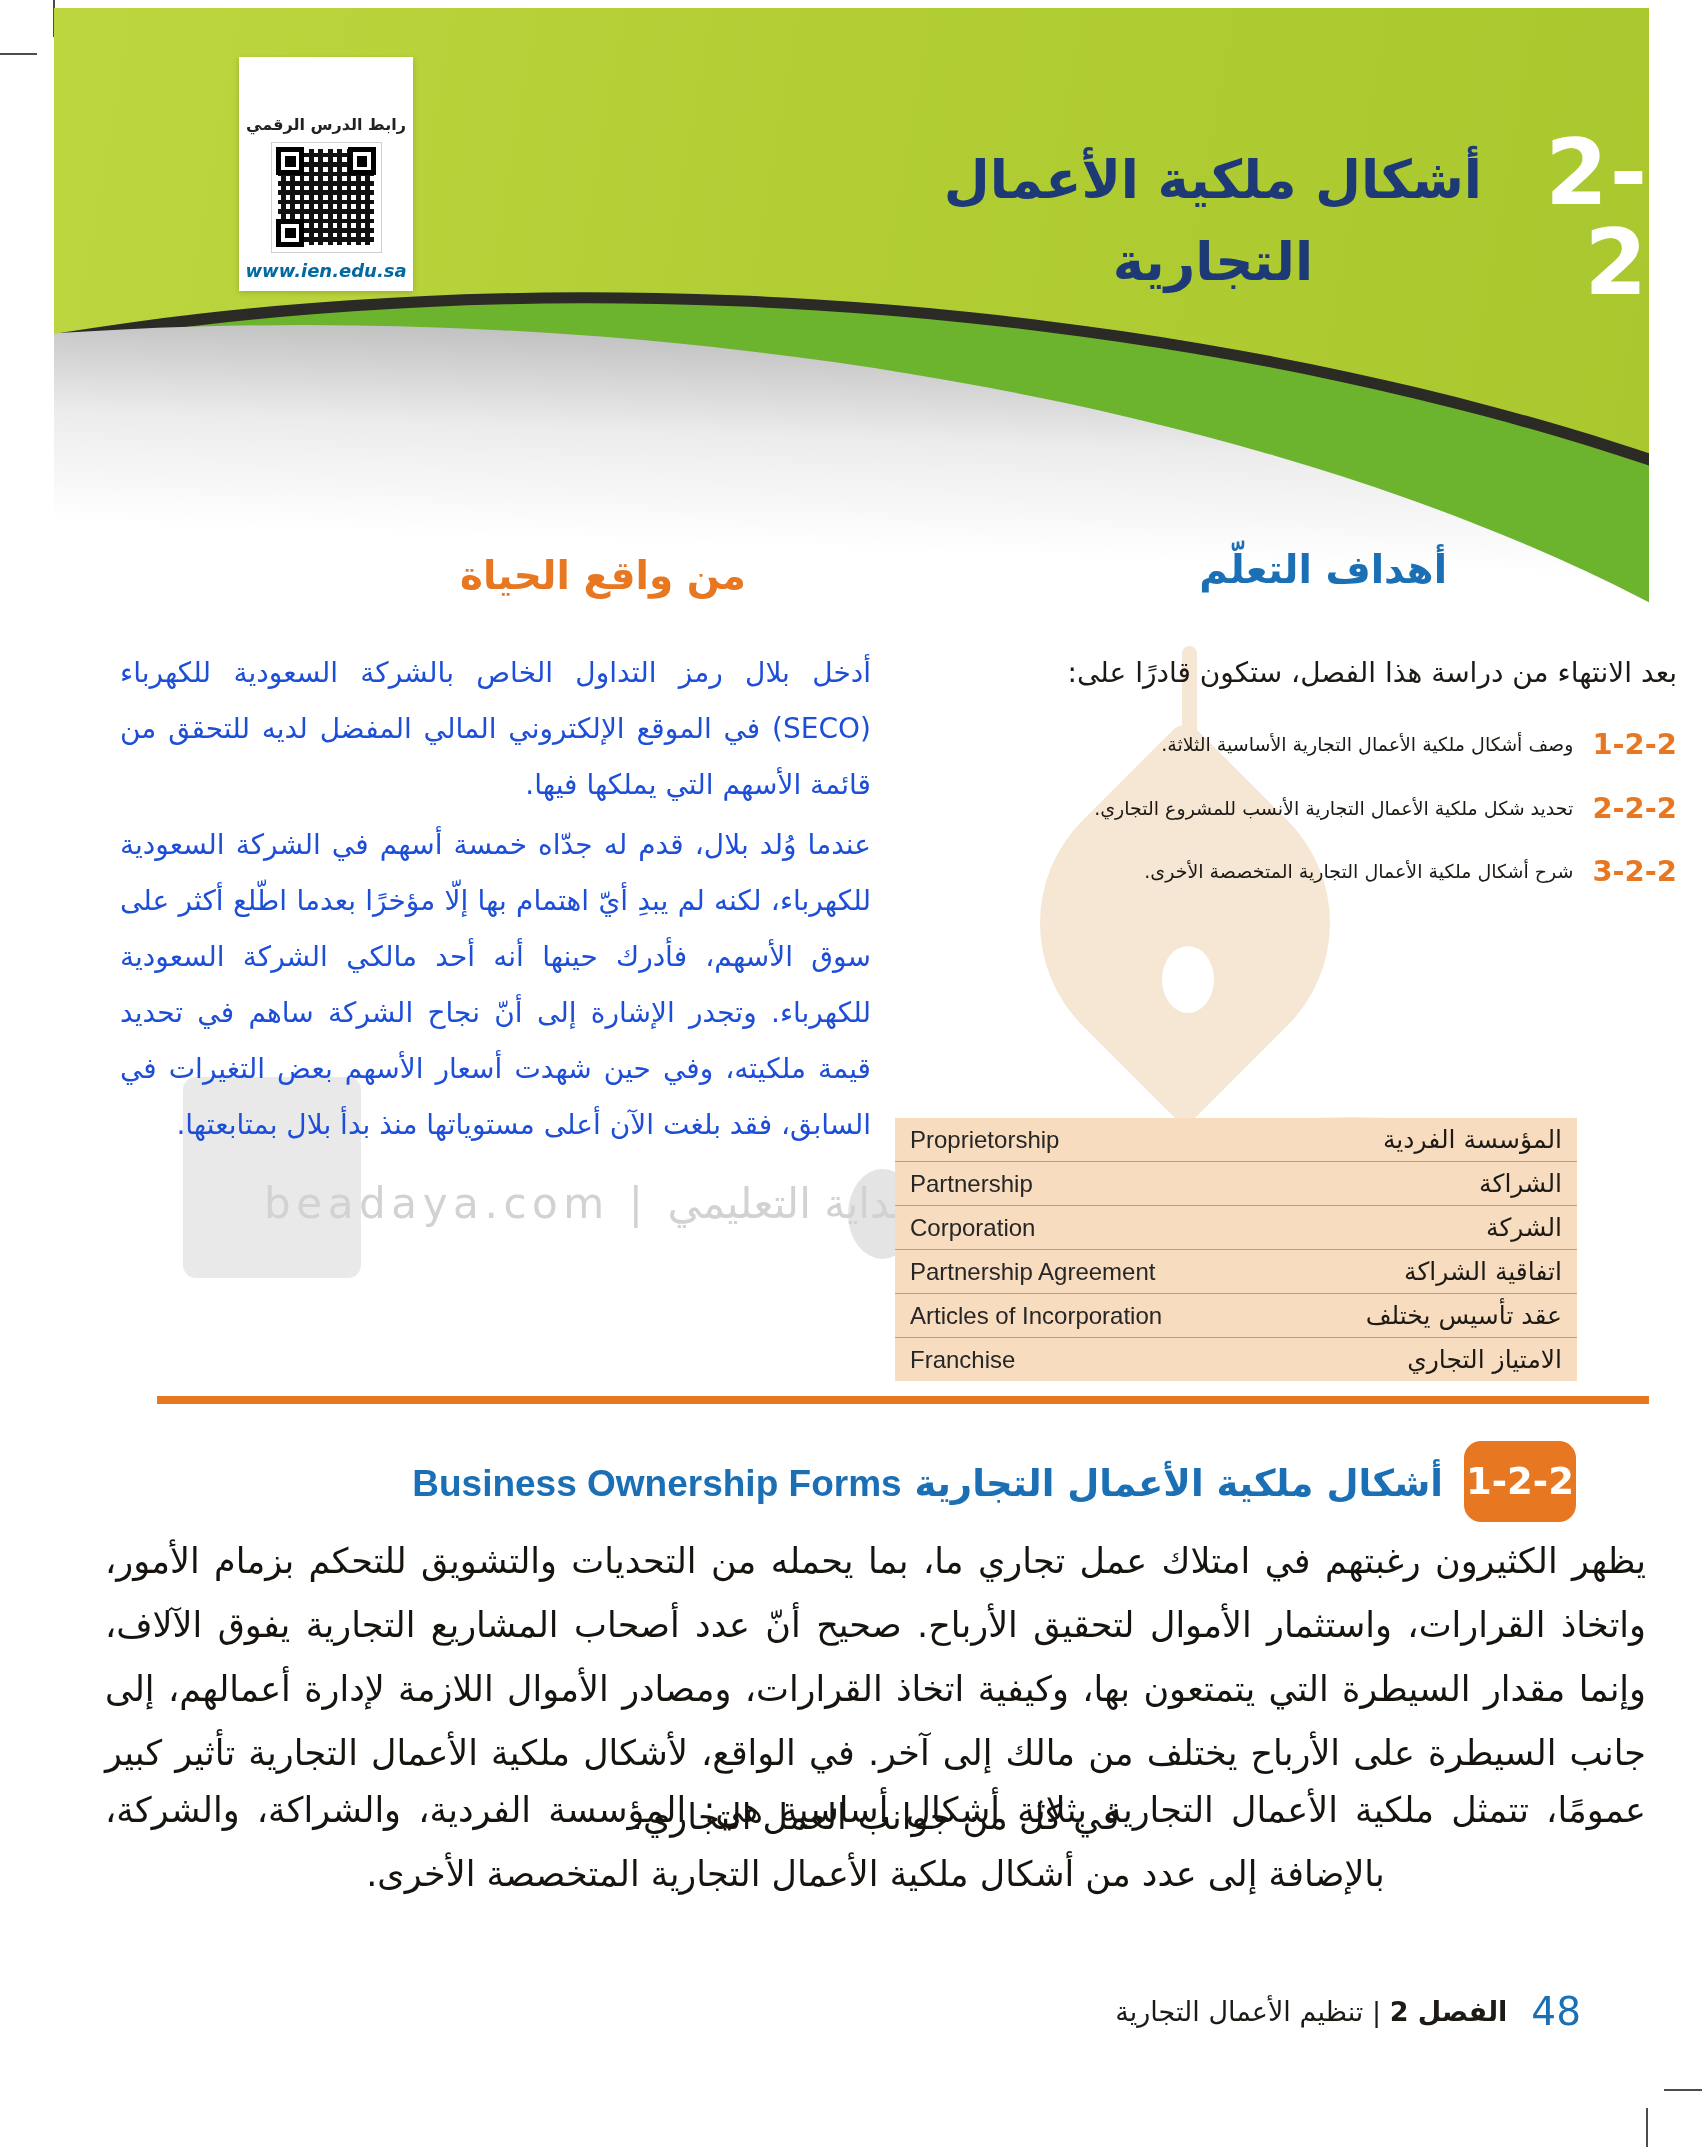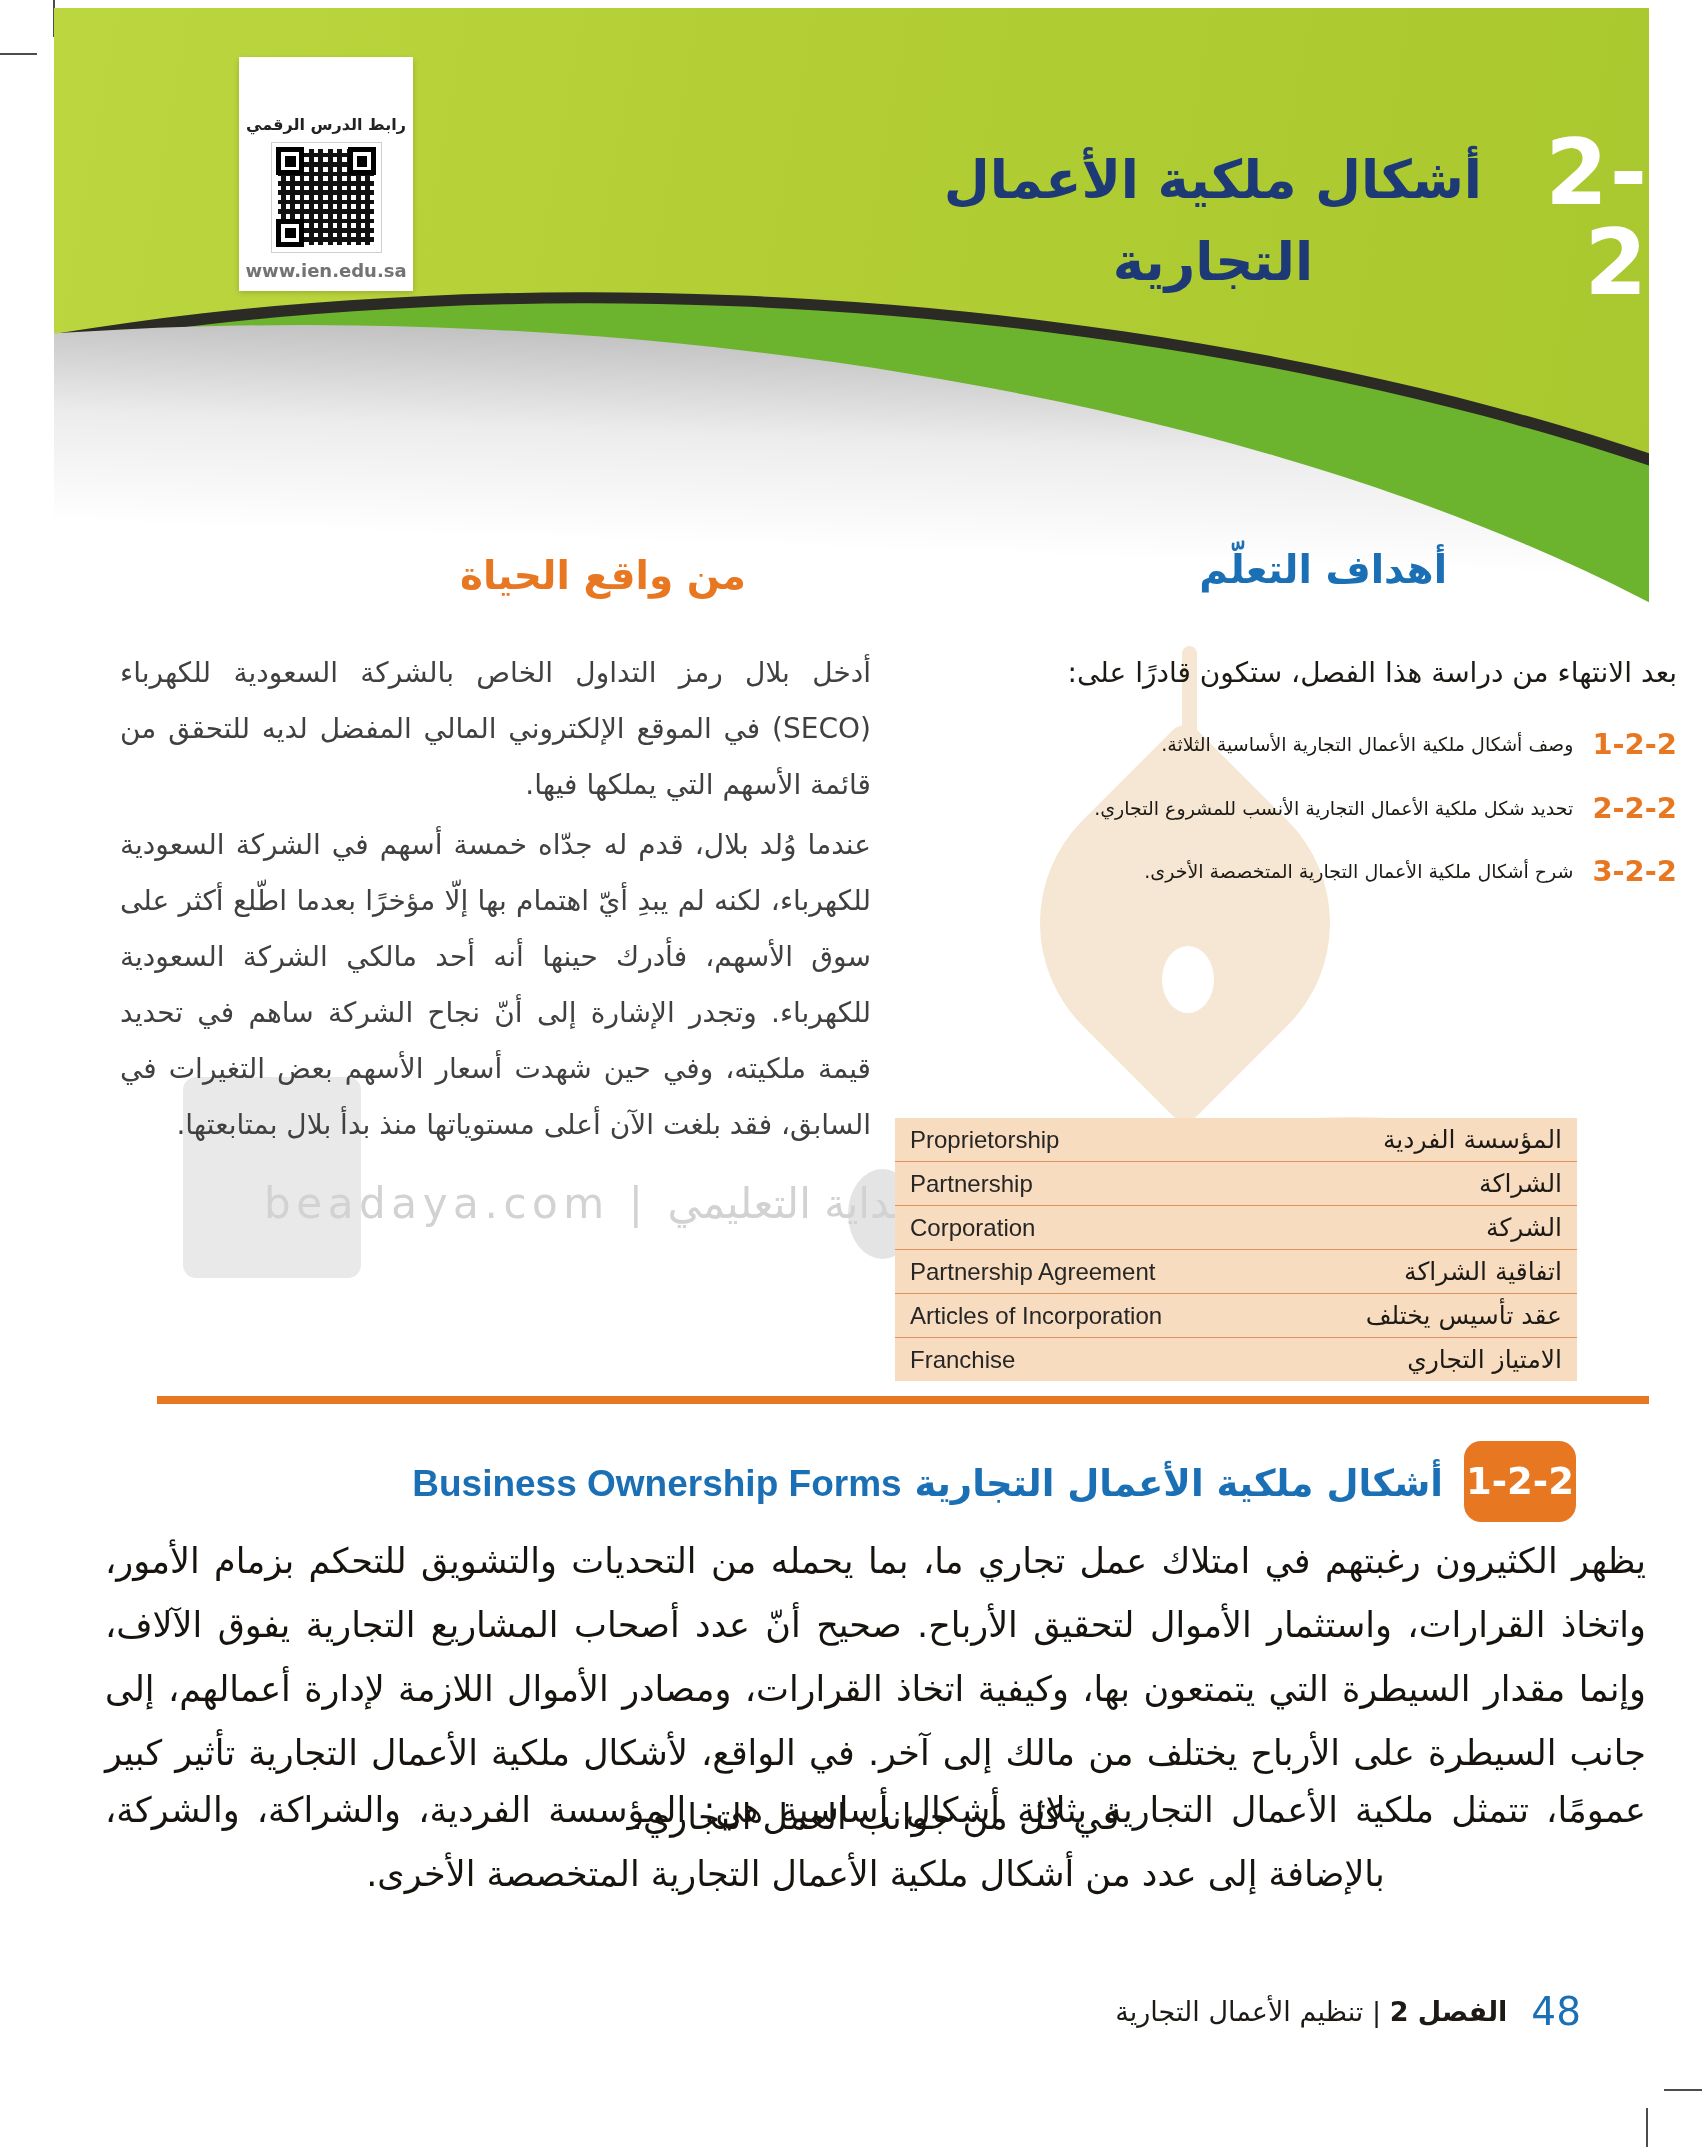--- a/index.html
+++ b/index.html
@@ -34,21 +34,21 @@
     align-items:center;justify-content:flex-end;padding-bottom:9.4px;box-sizing:border-box;
   }
   .qr-caption{font-size:16px;font-weight:bold;color:#222;direction:rtl;margin-bottom:7.5px;}
   .qr-code{position:relative;width:111px;height:111px;border:1.9px solid #cfcfcf;background:
     repeating-linear-gradient(0deg,#111 0 4.7px,transparent 4.7px 9.4px),
     repeating-linear-gradient(90deg,#111 0 4.7px,#fff 4.7px 9.4px);
     background-clip:content-box;padding:6.6px;box-sizing:border-box;}
   .qr-finder{position:absolute;width:28px;height:28px;border:5.6px solid #000;background:#fff;box-sizing:border-box;}
   .qr-finder::after{content:'';position:absolute;inset:3.7px;background:#000;}
   .qr-f1{left:4.7px;top:4.7px;} .qr-f2{right:4.7px;top:4.7px;} .qr-f3{left:4.7px;bottom:4.7px;}
-  .qr-url{font-size:18px;font-weight:bold;color:#737373;margin-top:7.5px;}
+  .qr-url{font-size:18px;font-weight:bold;color:#0369a1;margin-top:7.5px;font-style:italic;}
   
   .wm{position:absolute;z-index:1;pointer-events:none;}
   .wm-line{left:264px;top:1179px;font-size:42px;color:#d2d2d2;letter-spacing:5.6px;direction:ltr;}
   .wm-blob{background:#e9e9e9;border-radius:13px;}
   .wm-oval{background:#e4e4e4;border-radius:50%;}
   .pen-stem{left:1182px;top:646px;width:15px;height:272px;background:#f5e7d3;border-radius:7.5px;}
   .pen-nib{left:1040px;top:778px;width:290px;height:290px;background:#f5e7d3;
     border-radius:6% 50% 6% 50%;transform:rotate(45deg);}
   .pen-hole{left:1162px;top:946px;width:52px;height:67px;background:#ffffff;border-radius:50%;}
   .pen-swoosh{left:937px;top:1124px;width:618px;height:187px;background:#e7c7a2;opacity:.5;
@@ -64,21 +64,21 @@
   .objectives-heading{right:255px;top:547px;font-size:39px;}
   .objectives-intro{left:932px;top:656px;width:745px;text-align:right;font-size:28px;color:#1d1a16;}
   .objectives-list{left:932px;top:716px;width:745px;}
   .objective{display:flex;direction:rtl;gap:19px;margin-bottom:7.5px;}
   .objective-num{color:#e87722;font-weight:bold;font-size:29px;min-width:81px;direction:ltr;
     text-align:right;line-height:56px;}
   .objective-text{flex:1;font-size:19px;line-height:56px;text-align:justify;color:#1d1a16;margin:0;}
   
   .life-heading{right:956px;top:553px;font-size:39px;}
   .life-p{left:120px;width:751px;font-size:28px;line-height:56px;text-align:justify;
-    color:#404040;direction:rtl;margin:0;}
+    color:#1d4ed8;direction:rtl;margin:0;}
   .life-p1{top:645px;} .life-p2{top:817px;}
   
   .terms-heading{right:266px;top:1143px;font-size:36px;}
   .terms-table{left:895px;top:1118px;width:682px;background:#f8dcbf;}
   .term-row{display:flex;direction:rtl;justify-content:space-between;align-items:center;
     height:43px;padding:0 15px;}
   .term-row + .term-row{border-top:1.9px solid #e0935c;}
   .term-ar{font-size:25px;color:#1d1a16;position:relative;z-index:2;}
   .term-en{font-size:24px;color:#262626;direction:ltr;position:relative;z-index:2;
     font-family:"Liberation Sans", sans-serif;}

